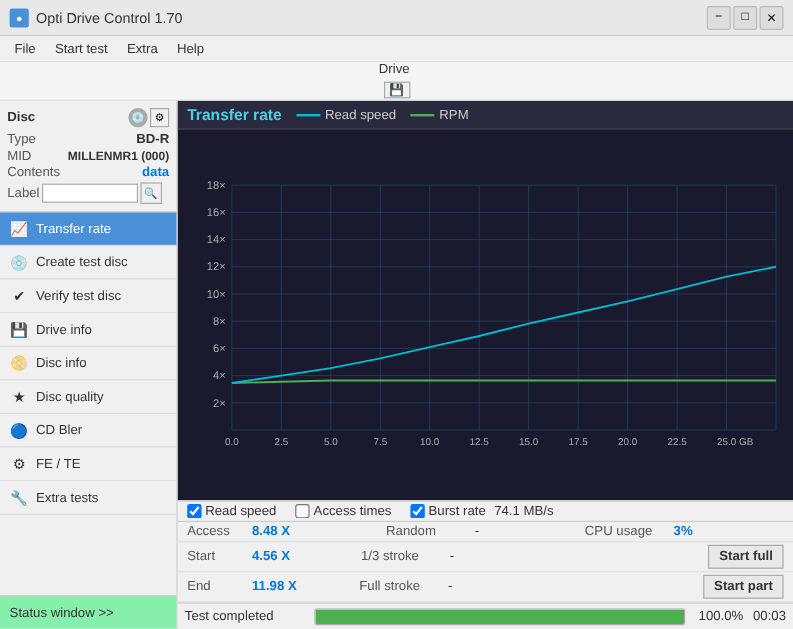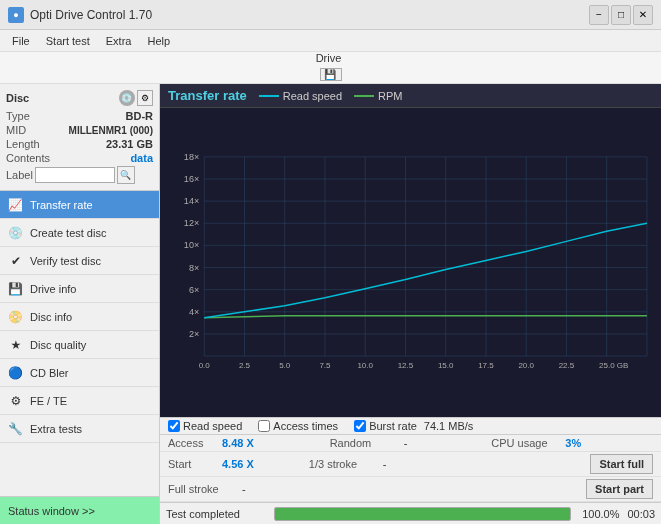--- a/index.html
+++ b/index.html
@@ -75,21 +75,21 @@
     .toolbar-spacer { flex: 1; }
 
     
     .main-layout {
       display: flex;
       height: calc(524px - 30px - 22px - 32px);
     }
 
     
     .left-panel {
-      width: 160px;
+      width: 148px;
       background: #f0f0f0;
       border-right: 1px solid #ccc;
       display: flex;
       flex-direction: column;
       flex-shrink: 0;
     }
 
     
     .disc-section {
       padding: 6px;
@@ -300,24 +300,20 @@
       </div>
       <div class="disc-field">
         <span class="disc-field-label">Type</span>
         <span class="disc-field-value">BD-R</span>
       </div>
       <div class="disc-field">
         <span class="disc-field-label">MID</span>
         <span class="disc-field-value" style="font-size:10px;">MILLENMR1 (000)</span>
       </div>
       <div class="disc-field">
-        <span class="disc-field-label">Length</span>
-        <span class="disc-field-value">23.31 GB</span>
-      </div>
-      <div class="disc-field">
         <span class="disc-field-label">Contents</span>
         <span class="disc-field-value blue">data</span>
       </div>
       <div class="label-input-row">
         <span class="label-text">Label</span>
         <input class="label-input" type="text" value="" style="">
         <div class="label-btn">🔍</div>
       </div>
     </div>
 
@@ -481,20 +477,24 @@
         <div class="stat-group">
           <span class="stat-label2">1/3 stroke</span>
           <span class="stat-value2">-</span>
         </div>
         <div style="flex:1;"></div>
         <button class="start-btn">Start full</button>
       </div>
 
       <div class="stats-row">
         <div class="stat-group">
+          <span class="stat-label">End</span>
+          <span class="stat-value">11.98 X</span>
+        </div>
+        <div class="stat-group">
           <span class="stat-label2">Full stroke</span>
           <span class="stat-value2">-</span>
         </div>
         <div style="flex:1;"></div>
         <button class="start-btn">Start part</button>
       </div>
     </div>
 
     <div class="status-bar">
       <span class="status-text">Test completed</span>

